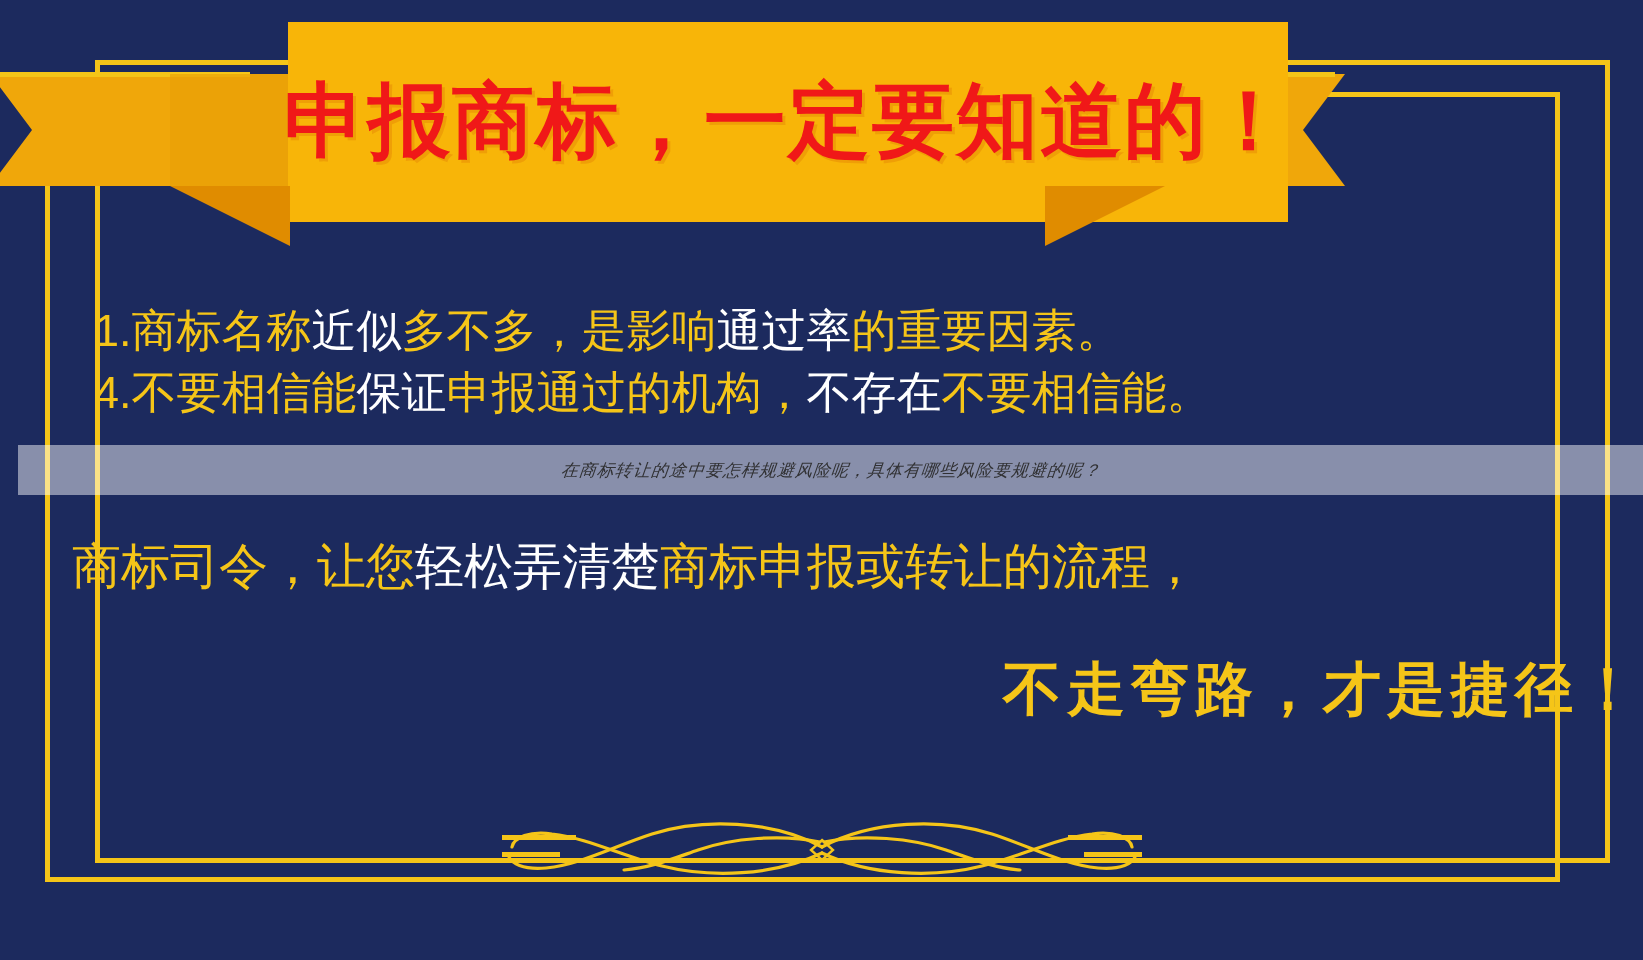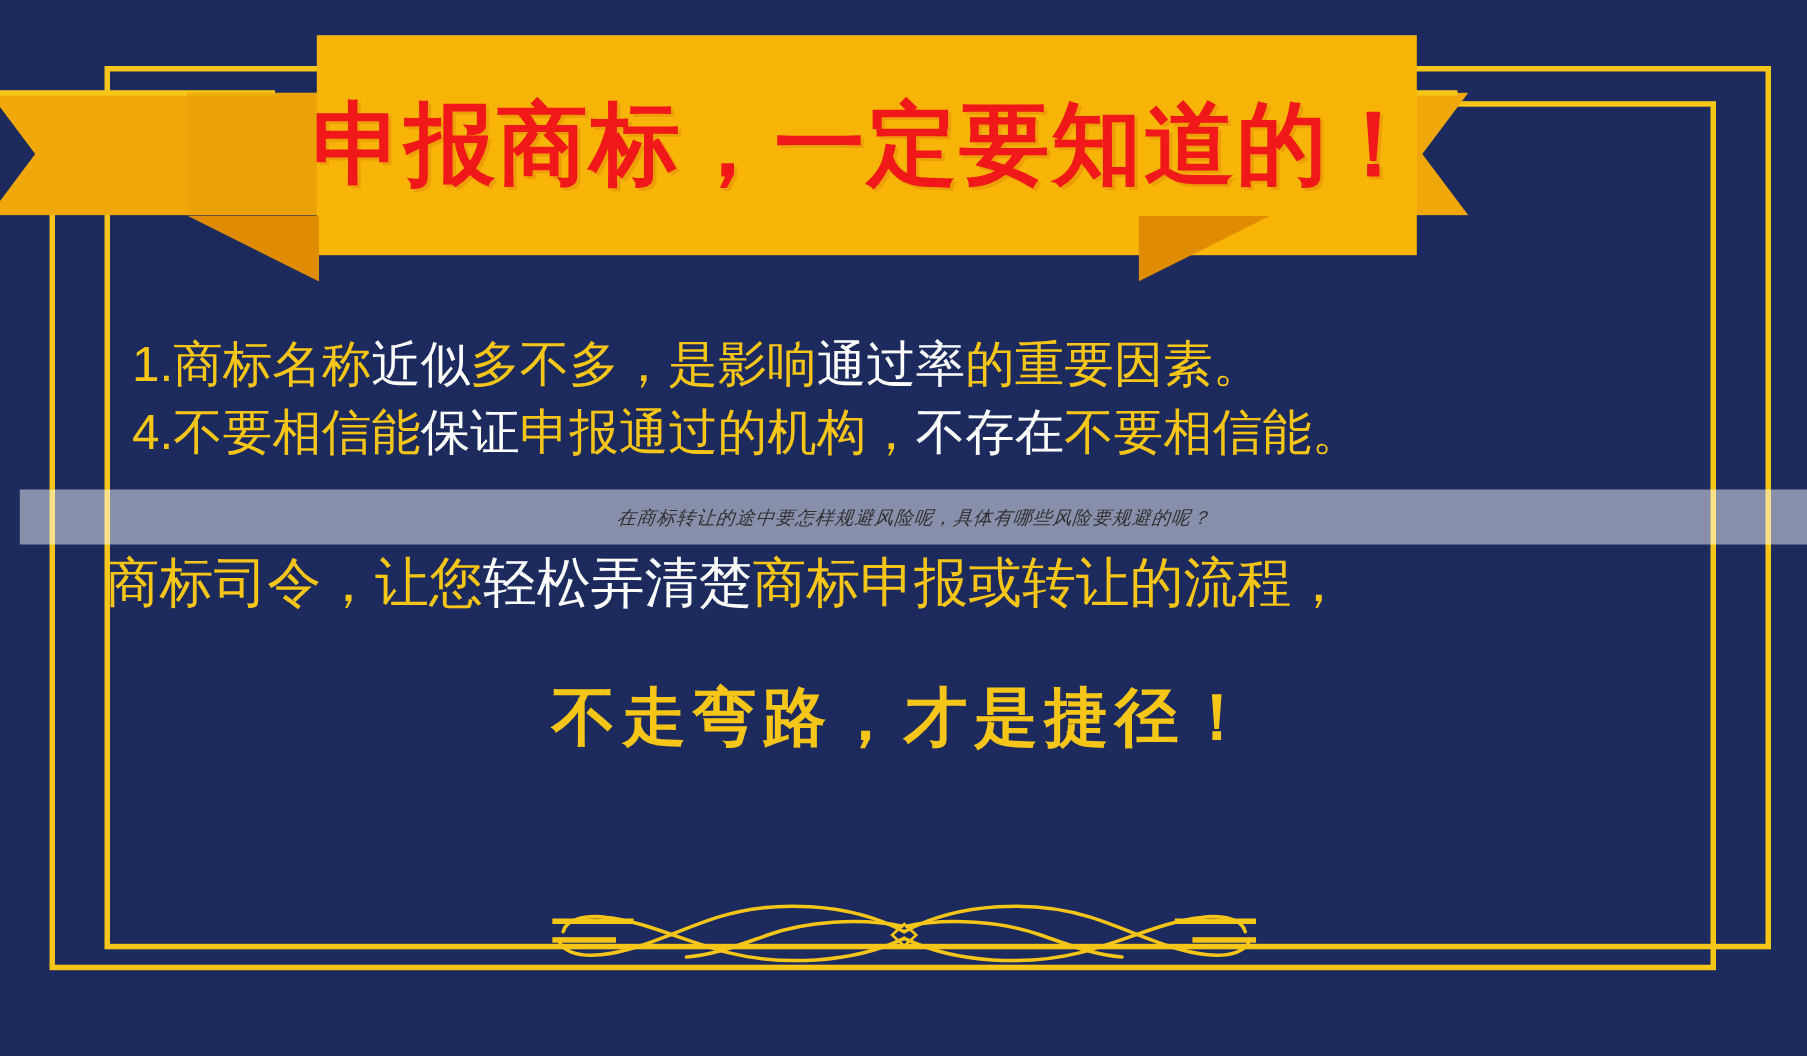--- a/index.html
+++ b/index.html
@@ -20,21 +20,21 @@
   .frame{
     position:absolute;
     border:5px solid #f5c518;
     box-sizing:border-box;
     pointer-events:none;
   }
   .frame-outer{left:45px;top:92px;width:1515px;height:790px;}
   .frame-inner{left:95px;top:60px;width:1515px;height:803px;}
 
   
-  .ribbon{position:absolute;left:0;top:18px;width:1325px;height:222px;}
+  .ribbon{position:absolute;left:0;top:8px;width:1325px;height:222px;padding-left:10px;}
 
   .ribbon-wing{
     position:absolute;top:66px;height:112px;
     background:#f0a70a;
   }
   .wing-left{
     left:-10px;width:300px;
     -webkit-clip-path:polygon(0 0,100% 0,100% 100%,0 100%,14% 50%);
     clip-path:polygon(0 0,100% 0,100% 100%,0 100%,14% 50%);
   }
@@ -86,34 +86,34 @@
   .body-text{
     position:absolute;left:0;top:300px;width:1643px;
   }
   .line{
     font-size:45px;
     line-height:62px;
     font-weight:500;
     white-space:nowrap;
     letter-spacing:0px;
   }
-  .line-num{padding-left:120px;}
+  .line-num{padding-left:94px;}
   .y{color:#f5c518;}
   .w{color:#ffffff;}
 
   .line3{
-    padding-left:96px;
+    padding-left:72px;
     font-size:49px;
     line-height:60px;
-    margin-top:76px;
+    margin-top:112px;
     white-space:nowrap;
     font-weight:500;
   }
   .line4{
-    text-align:center;
+    text-align:right;
     font-size:58px;
     line-height:70px;
     margin-top:58px;
     color:#f5c518;
     font-weight:600;
     letter-spacing:6px;
     white-space:nowrap;
   }
 
   

